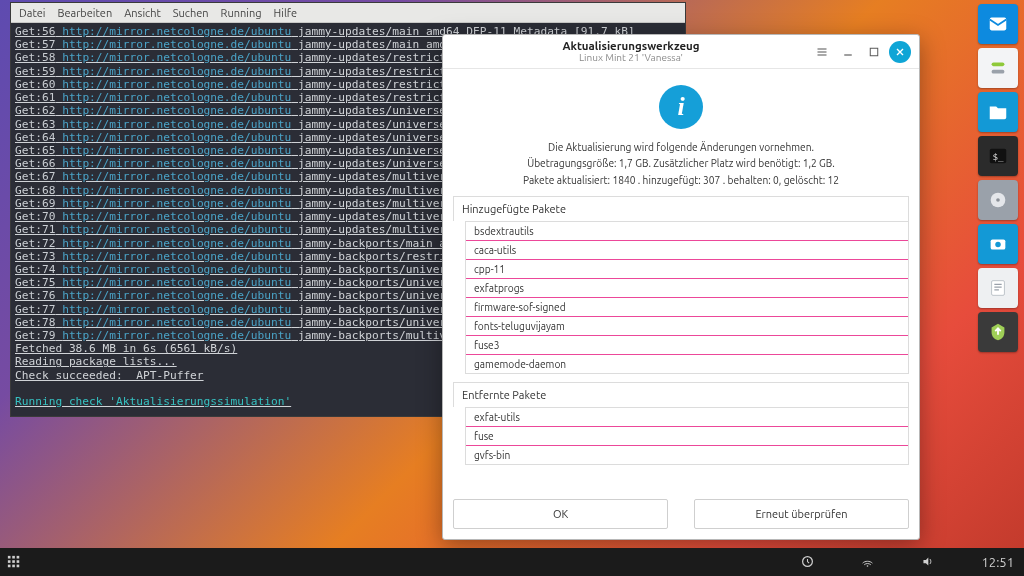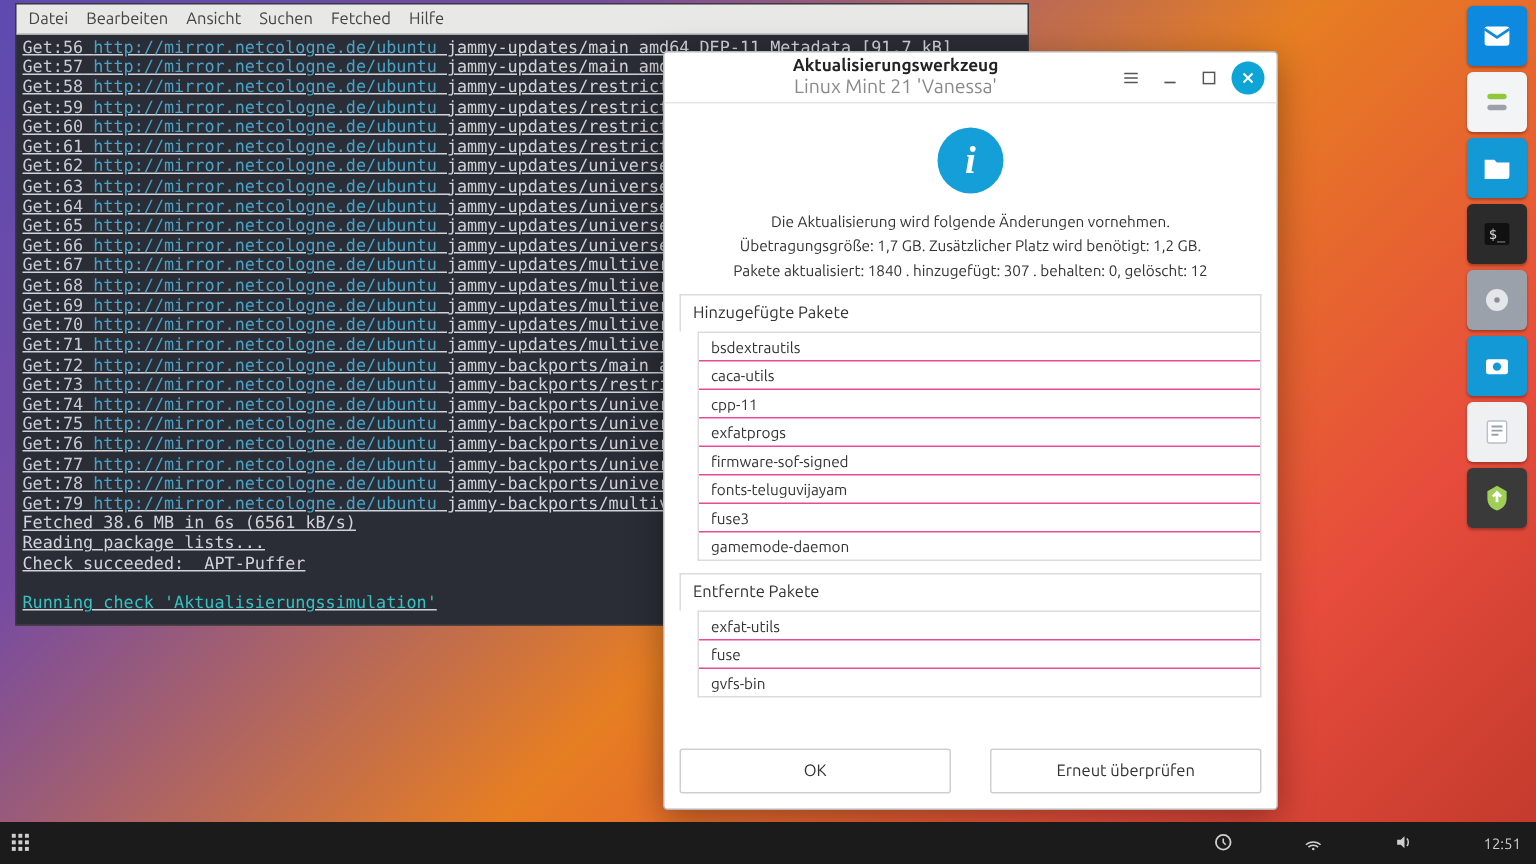--- a/index.html
+++ b/index.html
@@ -12,21 +12,21 @@
     
     #panel {
       position: absolute; left: 0; right: 0; bottom: 0; height: 28px;
       background: #1b1b1b; color: #d8d8d8; display: flex; align-items: center;
       font-size: 11px;
     }
     #panel .apps { width: 28px; height: 28px; display:flex; align-items:center; justify-content:center; }
     #panel .apps svg { fill:#cfcfcf; }
     #panel .spacer { flex: 1; }
     #panel .tray { display:flex; gap:10px; align-items:center; padding:0 10px; }
-    #panel .tray span { color:#d0d0d0; font-size:10px;margin-left:37px; }
+    #panel .tray span { color:#d0d0d0; font-size:13px;margin-left:37px; }
     #panel .tray svg { width:13px; height:13px; fill:#cfcfcf; }
     
     #dock {
       position: absolute; right: 4px; top: 4px; width: 42px;
       display: flex; flex-direction: column; gap: 4px;
     }
     .dock-item {
       width: 40px; height: 40px; border-radius: 4px;
       display:flex; align-items:center; justify-content:center;
       box-shadow: 0 1px 2px rgba(0,0,0,.3);
@@ -49,33 +49,33 @@
     #terminal pre {
       flex:1; padding: 2px 4px; white-space: pre; overflow:hidden; line-height: 1.18;
       color:#d0d3d7;
       text-decoration:underline;
     }
     #terminal pre .c-pfx { color:#c9cdd2; } 
     #terminal pre .c-url { color:#4aa3c7; }
     #terminal pre .c-run { color:#36c2c2; }
     
     #dialog {
-      position: absolute; left: 442px; top: 34px; width: 410px; height: 506px;
+      position: absolute; left: 442px; top: 34px; width: 478px; height: 506px;
       background: #ffffff; border: 1px solid #b7b7b7; border-radius: 3px;
       box-shadow: 0 6px 24px rgba(0,0,0,.35);
       display:flex; flex-direction:column;
       font-size: 11px; color:#333;
     }
     #dialog .titlebar {
       height: 34px; display:flex; align-items:center; padding:0 8px 0 12px;
       border-bottom:1px solid #e6e6e6;
     }
     #dialog .titlebar .titles { flex:1; text-align:center; line-height:1.15; }
     #dialog .titlebar .titles .t1 { font-size:11.5px; font-weight:600; color:#222; }
-    #dialog .titlebar .titles .t2 { font-size:13px; color:#8a8a8a; }
+    #dialog .titlebar .titles .t2 { font-size:10px; color:#8a8a8a; }
     #dialog .titlebar .wbtn {
       width:22px; height:22px; display:flex; align-items:center; justify-content:center;
       margin-left:4px; border-radius:50%;
     }
     #dialog .titlebar .wbtn svg { width:12px; height:12px; }
     #dialog .titlebar .wbtn.menu { border-radius:3px; }
     #dialog .titlebar .close { background:#0ea5d6; }
     #dialog .body { padding: 10px 10px 6px; display:flex; flex-direction:column; gap:8px; overflow:hidden; flex:1; }
     #dialog .info-icon {
       width:44px; height:44px; border-radius:50%; background:#159fd8;
@@ -96,21 +96,21 @@
   </style>
 </head>
 <body>
 
 <div id="terminal">
   <div class="menubar">
     <span>Datei</span>
     <span>Bearbeiten</span>
     <span>Ansicht</span>
     <span>Suchen</span>
-    <span>Fetched</span>
+    <span>Running</span>
     <span>Hilfe</span>
   </div>
   <pre id="term-pre"><span class="c-pfx">Get:56</span> <span class="c-url">http://mirror.netcologne.de/ubuntu</span> jammy-updates/main amd64 DEP-11 Metadata [91.7 kB]
 <span class="c-pfx">Get:57</span> <span class="c-url">http://mirror.netcologne.de/ubuntu</span> jammy-updates/main amd64 c-n-f
 <span class="c-pfx">Get:58</span> <span class="c-url">http://mirror.netcologne.de/ubuntu</span> jammy-updates/restricted i386
 <span class="c-pfx">Get:59</span> <span class="c-url">http://mirror.netcologne.de/ubuntu</span> jammy-updates/restricted i386
 <span class="c-pfx">Get:60</span> <span class="c-url">http://mirror.netcologne.de/ubuntu</span> jammy-updates/restricted Trans
 <span class="c-pfx">Get:61</span> <span class="c-url">http://mirror.netcologne.de/ubuntu</span> jammy-updates/restricted amd64
 <span class="c-pfx">Get:62</span> <span class="c-url">http://mirror.netcologne.de/ubuntu</span> jammy-updates/universe i386 Pa
 <span class="c-pfx">Get:63</span> <span class="c-url">http://mirror.netcologne.de/ubuntu</span> jammy-updates/universe amd64 P

